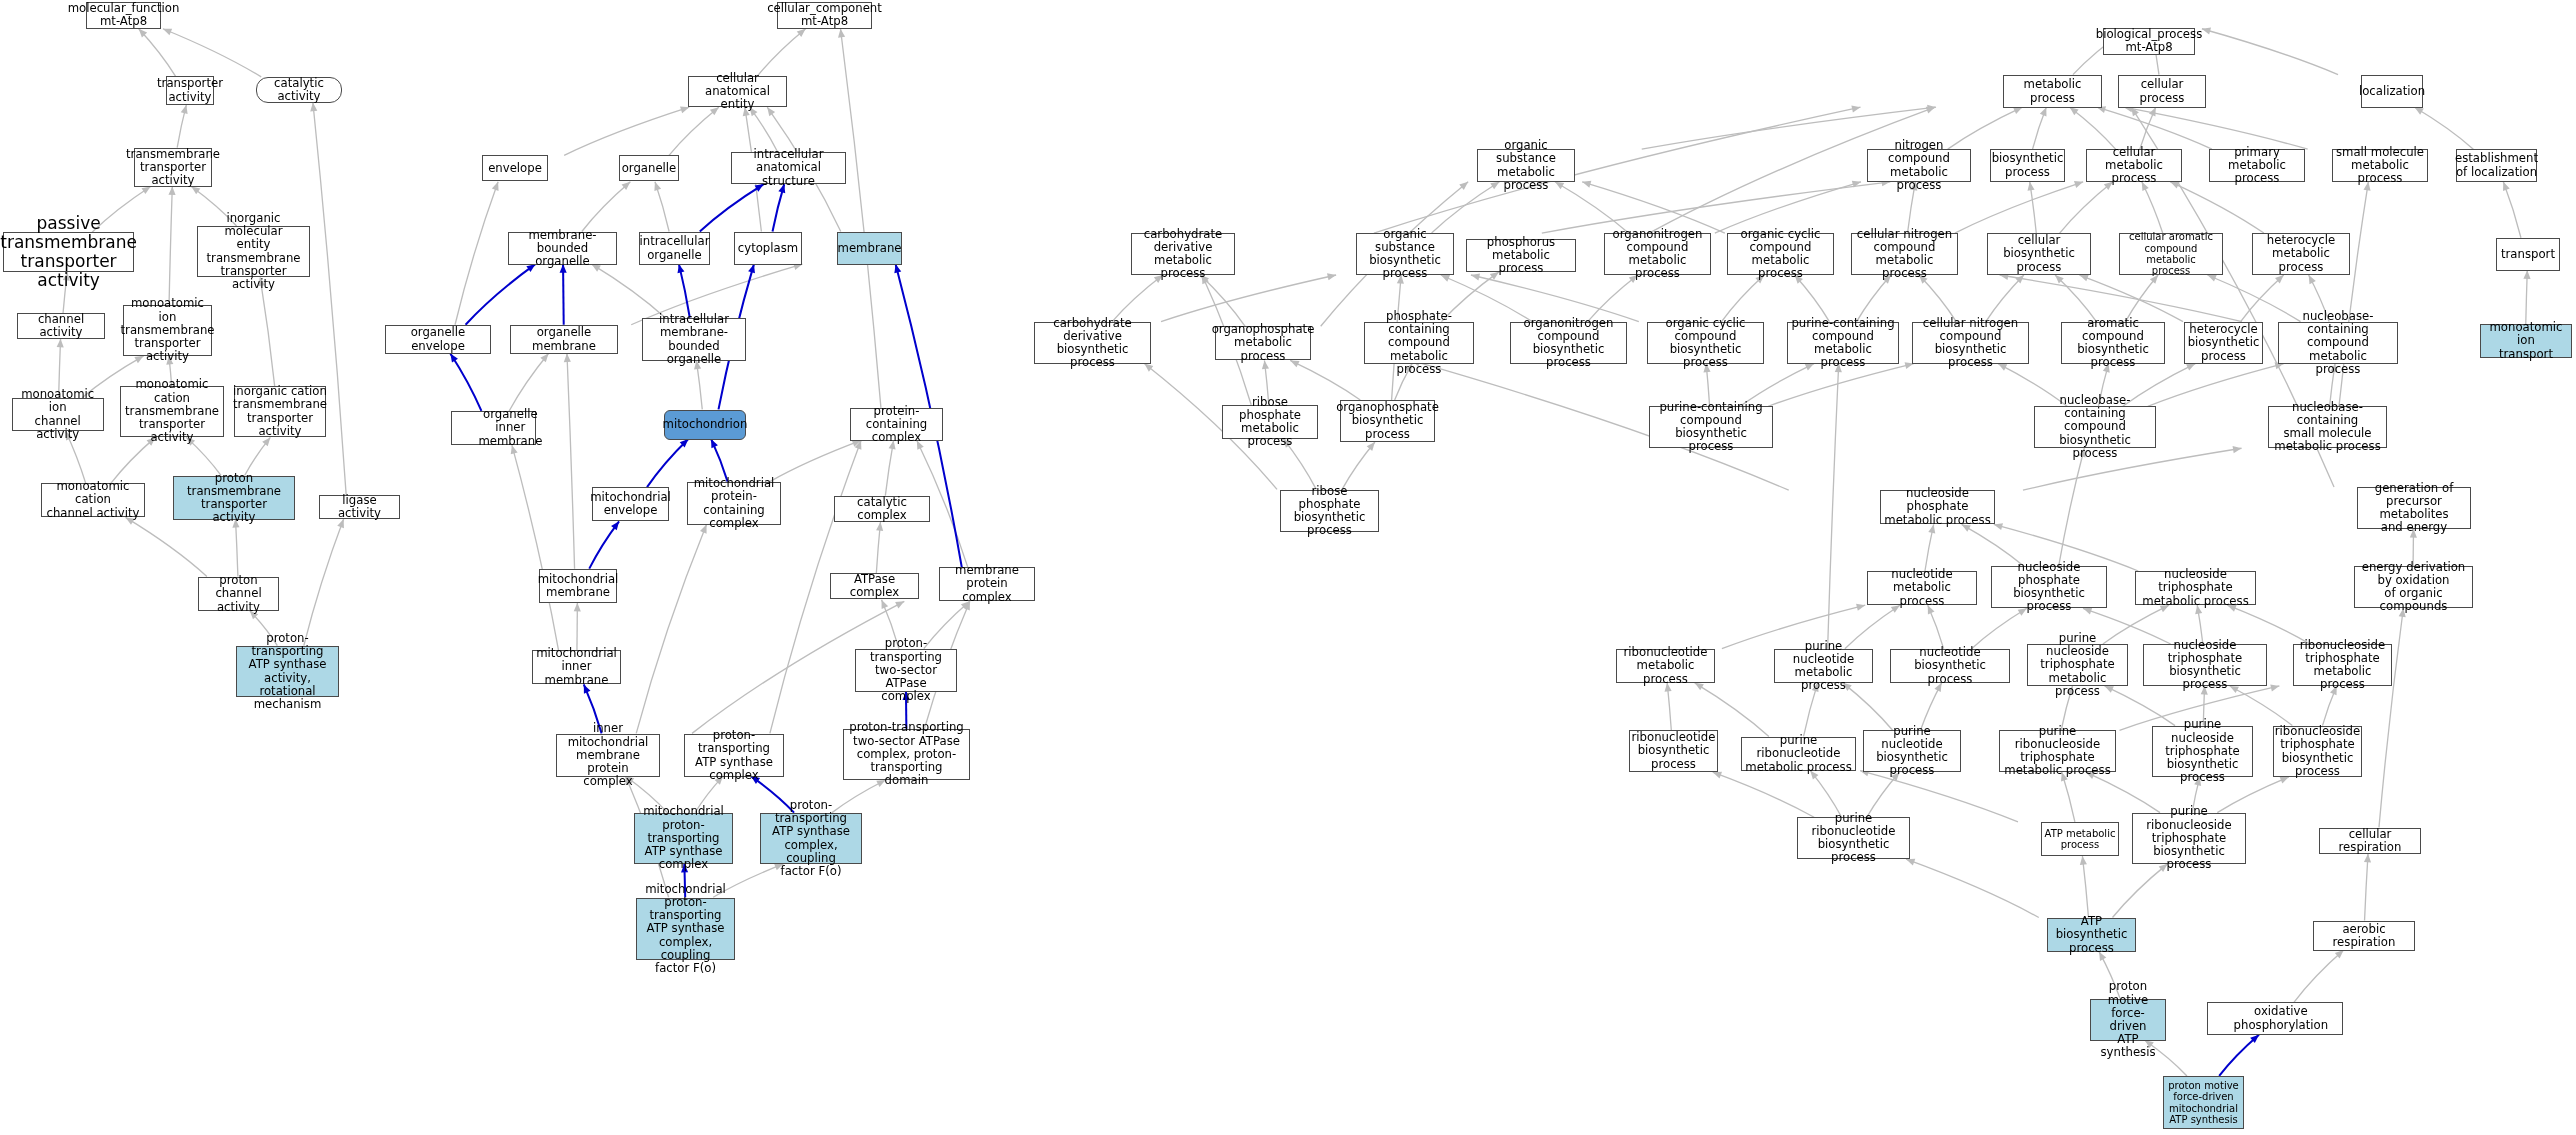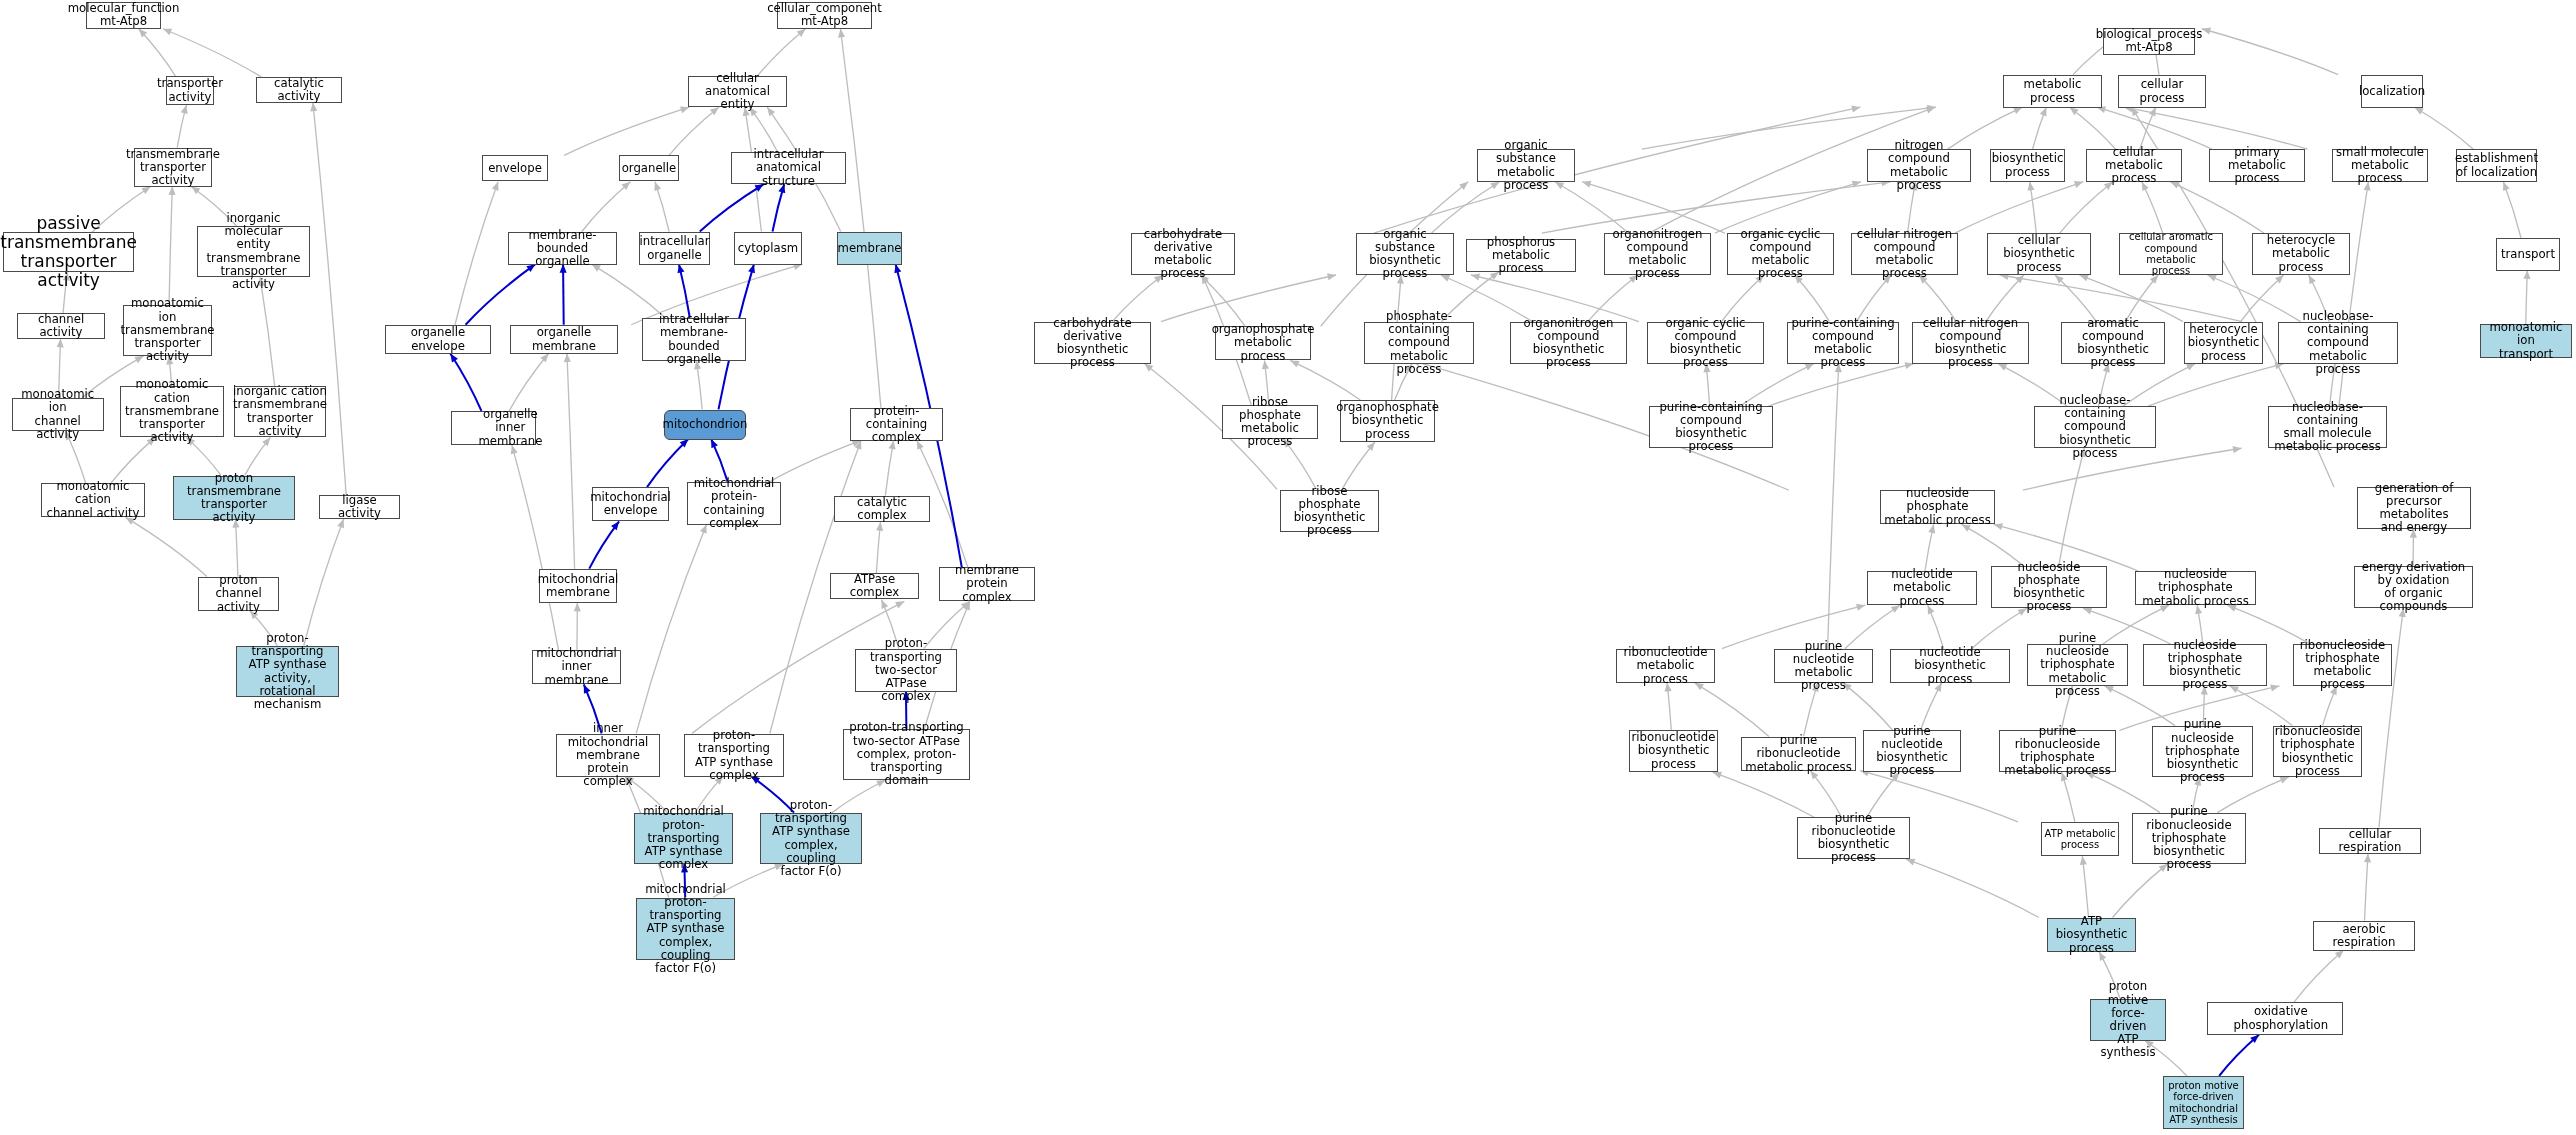--- a/index.html
+++ b/index.html
@@ -371,21 +371,21 @@
       <path d="M2814.66,1385 Q2792.932,1362 2760.34,1339" class="e"></path>
       <polygon points="2760.34,1339 2771.979713050157,1341.5840046652434 2766.675169378201,1349.1007736807387" class="ah"></polygon>
       <path d="M2856.13,1385 Q2876.626,1358.5 2907.37,1332" class="eb"></path>
       <polygon points="2907.37,1332 2902.041326343591,1342.6660788044853 2896.0347302133523,1335.6975206373893" class="ahb"></polygon>
     </svg>
   <div id="nodelayer">
       <div class="node" style="left: 86px; top: 1.6px; width: 75px; height: 27px; font-size: 11.7px;">molecular_function
 mt-Atp8</div>
       <div class="node" style="left: 166px; top: 76px; width: 48px; height: 29px; font-size: 11.7px;">transporter
 activity</div>
-      <div class="node" style="left: 256px; top: 77px; width: 86px; height: 26px; font-size: 11.7px;">catalytic activity</div>
+      <div class="node" style="left: 256px; top: 77px; width: 86px; height: 26px; font-size: 11.7px; border-radius: 12px;">catalytic activity</div>
       <div class="node" style="left: 134px; top: 148px; width: 78px; height: 39px; font-size: 11.7px;">transmembrane
 transporter
 activity</div>
       <div class="node" style="left: 3.1px; top: 232px; width: 131px; height: 40px; font-size: 17px;">passive transmembrane
 transporter
 activity</div>
       <div class="node" style="left: 197px; top: 226px; width: 113px; height: 51px; font-size: 11.7px;">inorganic molecular
 entity transmembrane
 transporter
 activity</div>

